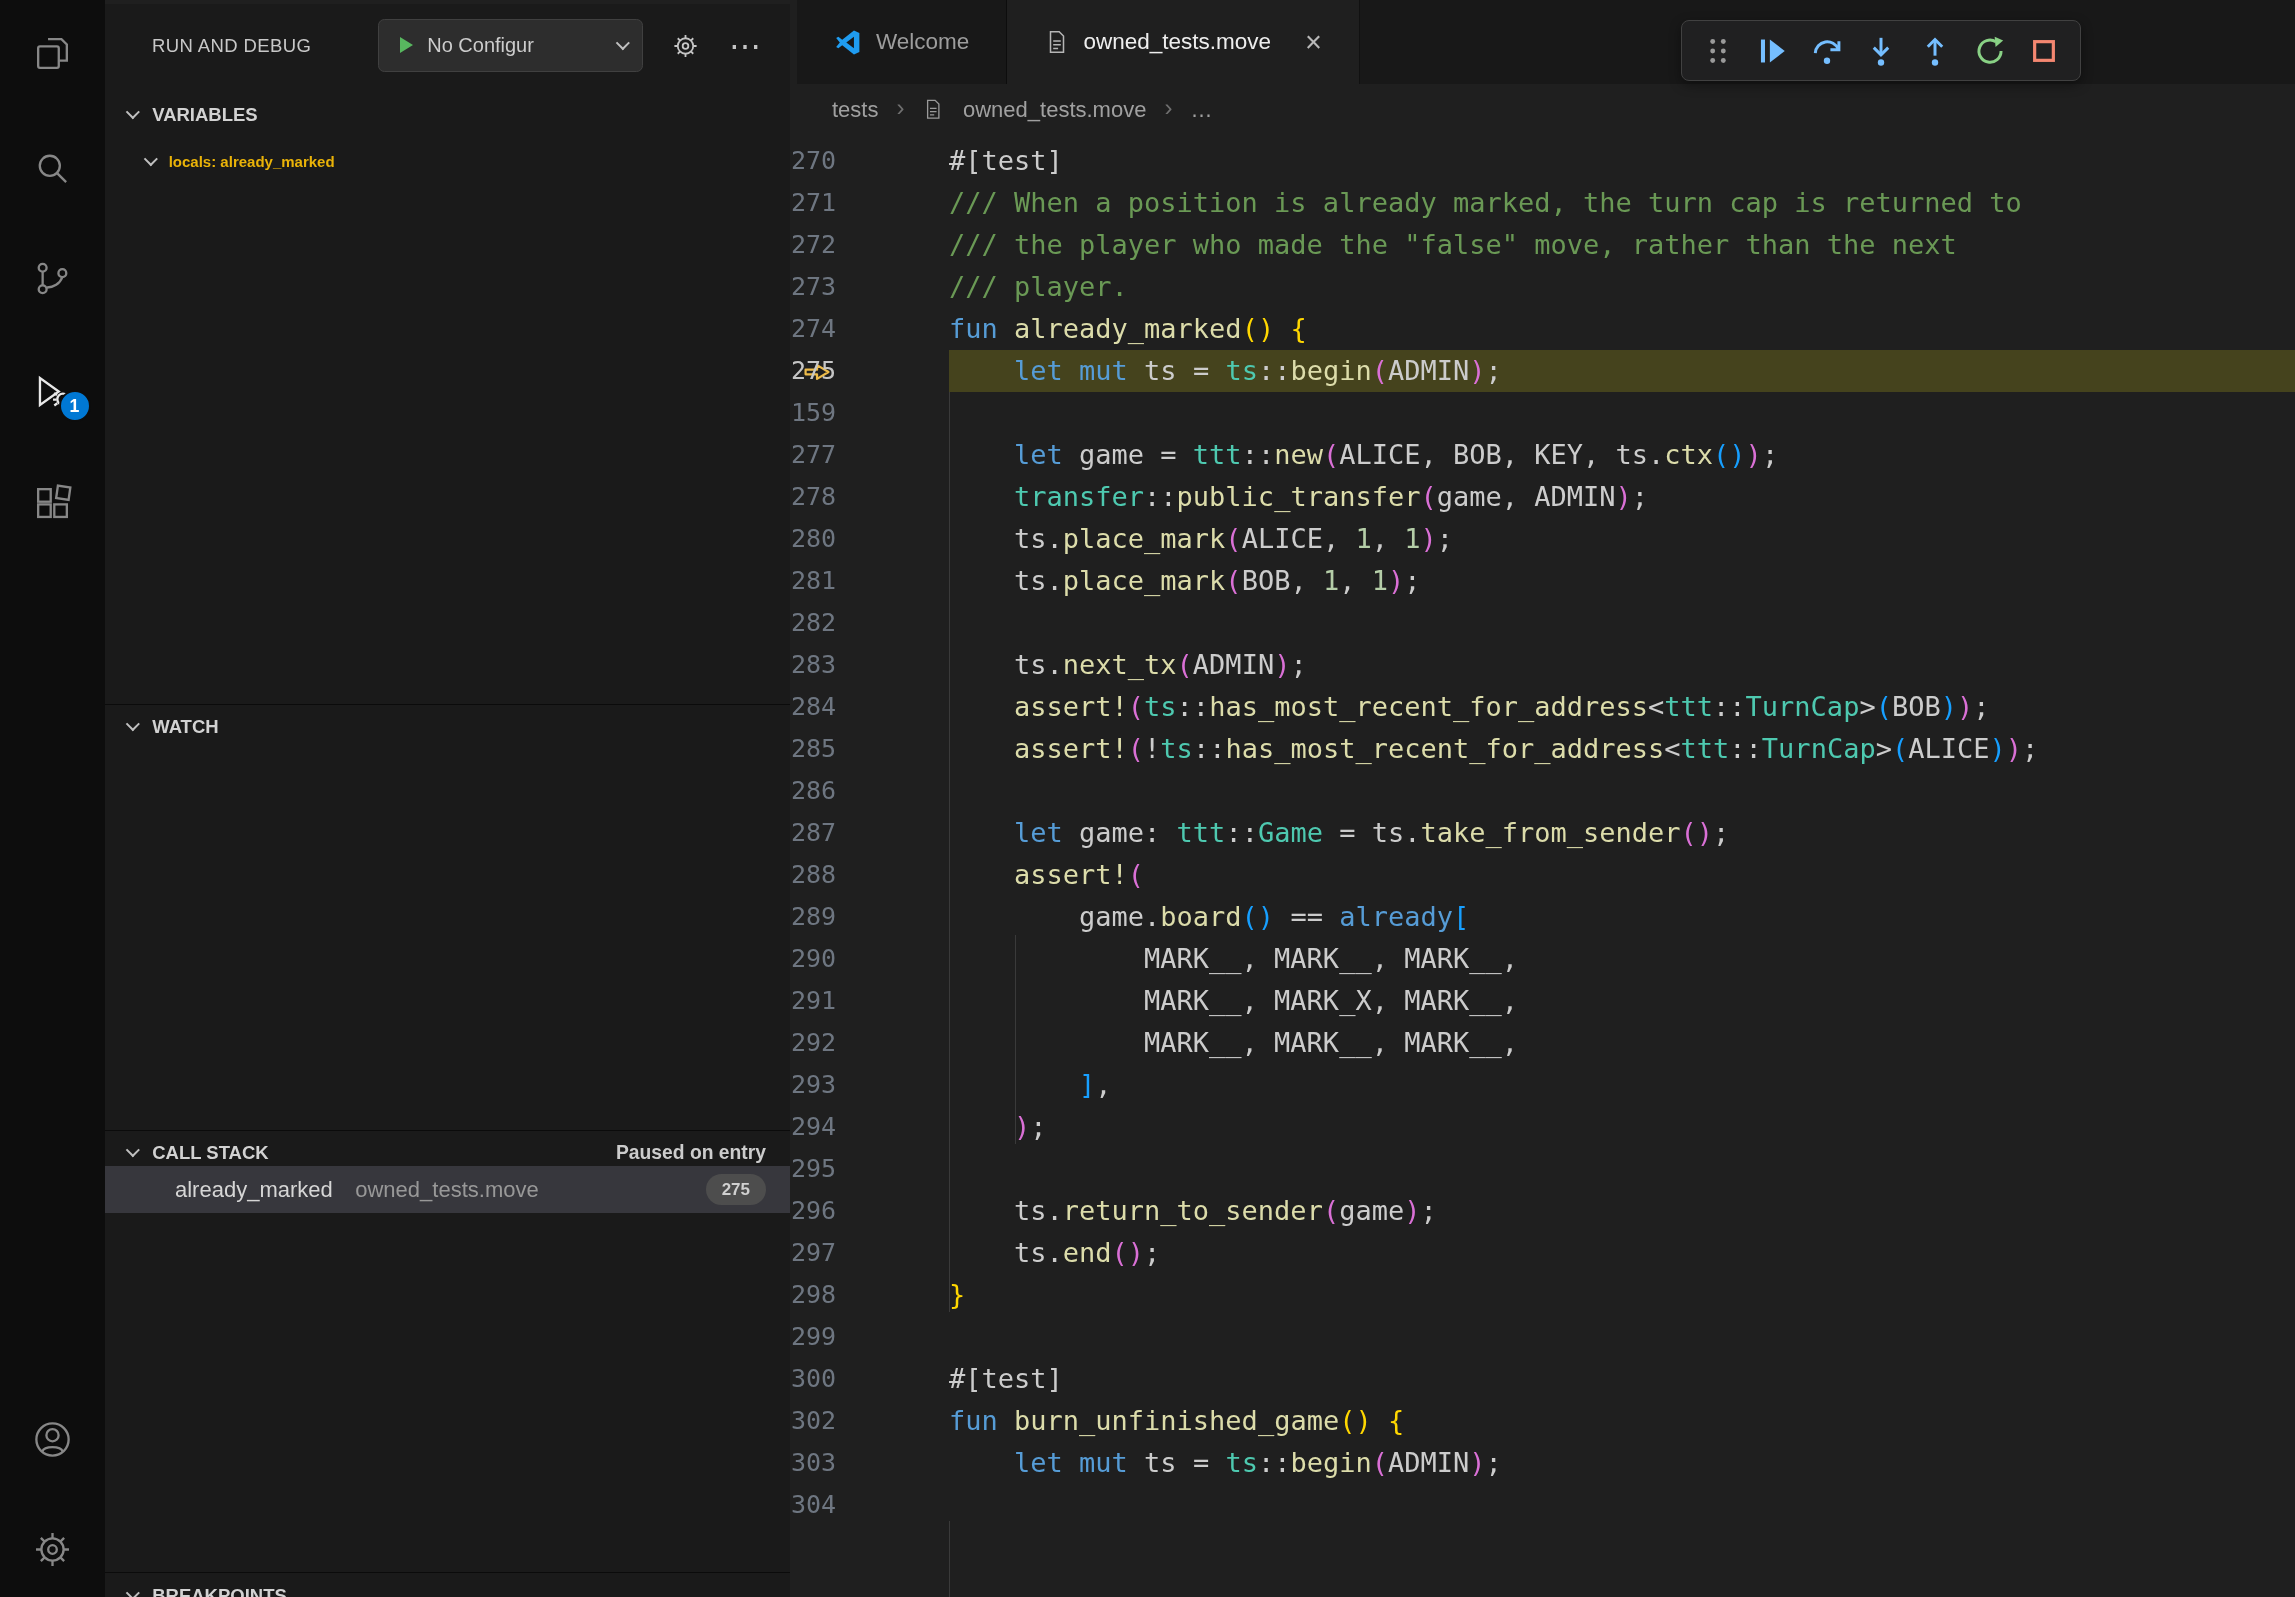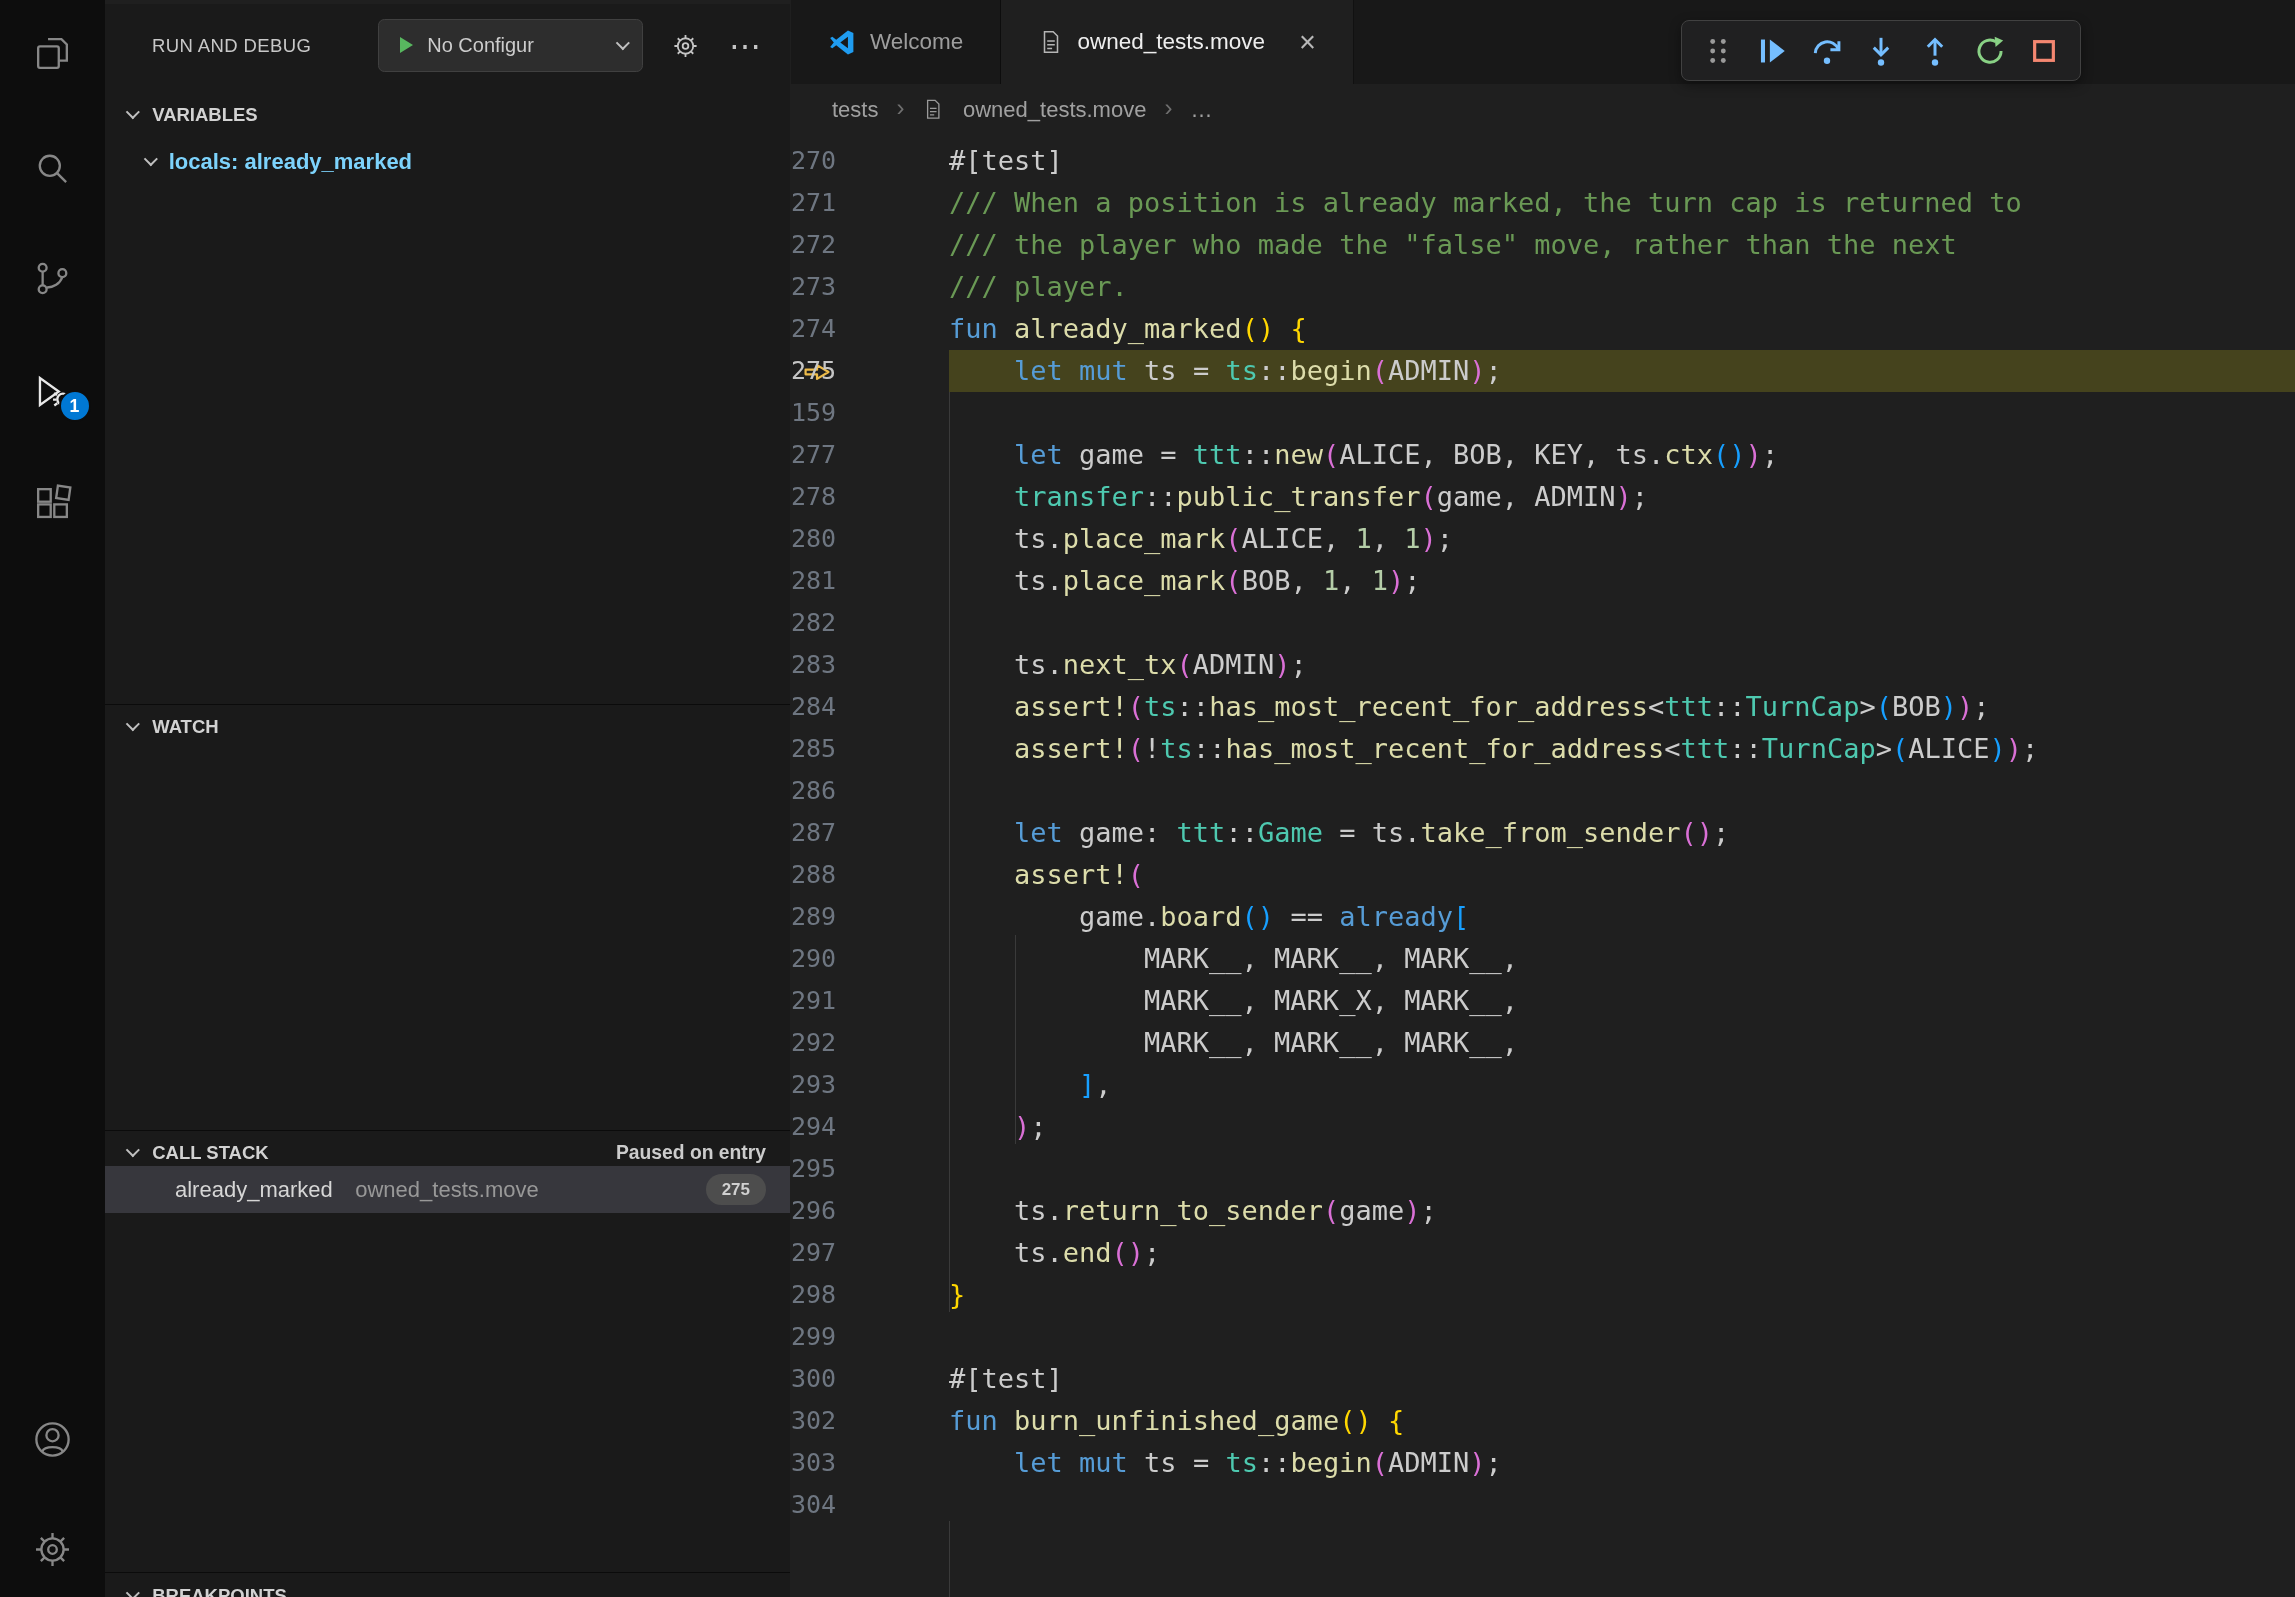--- a/index.html
+++ b/index.html
@@ -27,30 +27,30 @@
   .chev { display:inline-block; width:9.7px; height:9.7px; border-right:2px solid #c0c0c0; border-bottom:2px solid #c0c0c0; transform:rotate(45deg); flex:0 0 auto; }
   .cfg-btn .chev { margin-left:auto; margin-top:-4.8px; }
   .sb-ico { position:absolute; top:50%; transform:translateY(-50%); color:#c5c5c5; cursor:pointer; display:flex; align-items:center; justify-content:center; }
   .sb-ico svg { width:31px; height:31px; stroke:currentColor; fill:none; stroke-width:1.4; }
   .more-dots { font-size:32px; color:#c5c5c5; line-height:1; }
   .sec-div { position:absolute; left:0; right:0; height:0.8px; background:#0b0b0b; }
   .sec-h { position:absolute; left:0; right:0; height:39px; display:flex; align-items:center; padding-left:23px; gap:14.5px;
     font-size:18.5px; font-weight:bold; color:#d2d2d2; cursor:pointer; }
   .sec-h .status { margin-left:auto; margin-right:24px; font-weight:600; font-size:19.3px; color:#cccccc; }
   .tree-row { position:absolute; left:0; right:0; height:39px; display:flex; align-items:center; padding-left:41px; gap:13px; cursor:pointer; }
-  .tree-row .lbl { font-size:22px; font-weight:bold; color:#7dd3fc; }
+  .tree-row .lbl { font-size:15px; font-weight:bold; color:#eab308; }
   .frame { position:absolute; left:0; right:0; top:1162px; height:47px; background:#37373d; display:flex; align-items:center;
     padding-left:70px; gap:22.5px; cursor:pointer; }
   .frame .fname { font-size:22px; color:#d6d6d6; white-space:nowrap; }
   .frame .ffile { font-size:22px; color:#989898; white-space:nowrap; }
   .frame .fline { margin-left:auto; margin-right:24px; background:#4d4d4d; color:#d0d0d0; font-size:17px; font-weight:bold;
     border-radius:17px; padding:5.6px 16px; }
   
   .editor { position:absolute; left:791px; top:0; right:0; bottom:0; background:#1f1f1f; }
-  .tabbar { position:absolute; top:0; left:0; right:0; height:84px; background:#181818; display:flex; }
+  .tabbar { position:absolute; top:0; left:6px; right:0; height:84px; background:#181818; display:flex; }
   .tab { display:flex; align-items:center; gap:13px; padding:0 37px; font-size:22.5px; color:#9d9d9d;
     background:#181818; border-right:0.8px solid rgba(0,0,0,0.45); cursor:pointer; white-space:nowrap; }
   .tab.active { background:#1f1f1f; color:#eeeeee; }
   .tab .close { font-size:29px; color:#b8b8b8; margin-left:21px; line-height:1; cursor:pointer; }
   .breadcrumb { position:absolute; top:84px; left:0; right:0; height:51px; background:#1f1f1f; display:flex; align-items:center;
     padding-left:41px; gap:18px; font-size:22px; color:#a0a0a0; }
   .breadcrumb .sep { color:#6f6f6f; font-size:24px; margin-top:-3.2px; }
   .bc-item { cursor:pointer; }
   
   .dbg { position:absolute; top:20px; left:890px; width:400px; height:61px; background:#202021; border:0.8px solid #414141;

